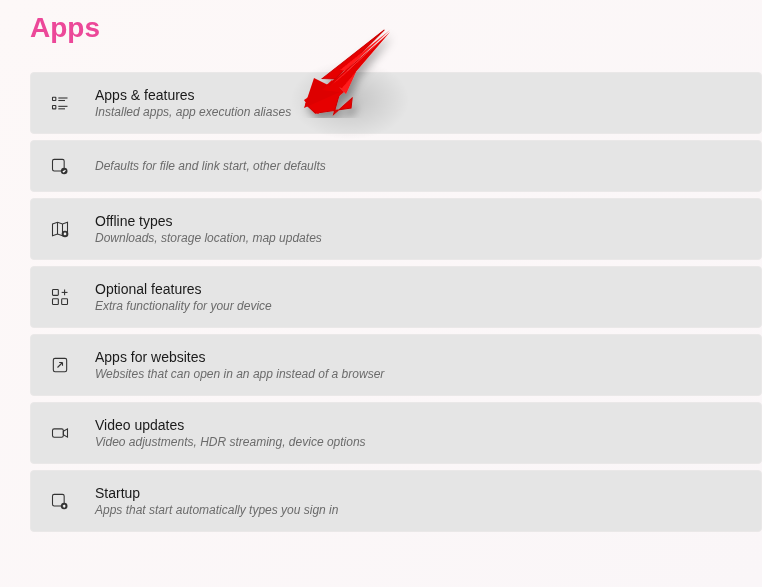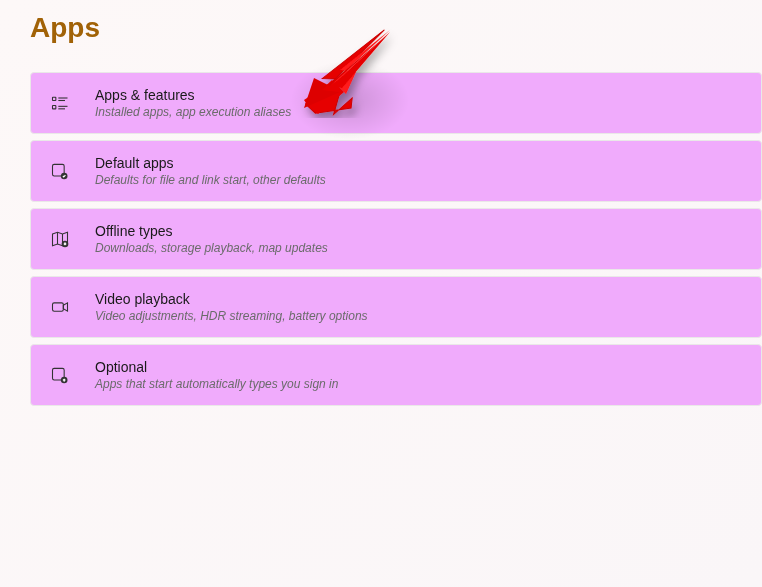--- a/index.html
+++ b/index.html
@@ -13,30 +13,30 @@
       width: 762px;
       height: 587px;
       overflow: hidden;
     }
     .page {
       padding: 12px 0 0 30px;
     }
     .page-title {
       font-size: 28px;
       font-weight: 600;
-      color: #a16207;
+      color: #ec4899;
       margin-bottom: 28px;
     }
     .settings-list {
       display: flex;
       flex-direction: column;
       gap: 2px;
     }
     .settings-item {
-      background: #f0abfc;
+      background: #e5e5e5;
       border: 1px solid #eae8e8;
       border-radius: 4px;
       padding: 14px 18px;
       display: flex;
       align-items: center;
       gap: 24px;
       cursor: pointer;
       margin-bottom: 4px;
       position: relative;
     }
@@ -115,66 +115,92 @@
 
     <div class="settings-item">
       <span class="item-icon">
         <svg viewBox="0 0 24 24">
             <rect x="3" y="4" width="14" height="14" rx="2"></rect>
             <circle cx="17" cy="18" r="4" fill="#333" stroke="none"></circle>
             <path d="M15.5 18 l1 1 l2 -2" stroke="#fff" stroke-width="1.5"></path>
           </svg>
       </span>
       <div class="item-text">
-        <span class="item-title">Default apps</span>
         <span class="item-desc">Defaults for file and link start, other defaults</span>
       </div>
     </div>
 
     <div class="settings-item">
       <span class="item-icon">
         <svg viewBox="0 0 24 24">
             <path d="M3 6 L9 4 L15 6 L21 4 L21 18 L15 20 L9 18 L3 20 Z"></path>
             <line x1="9" y1="4" x2="9" y2="18"></line>
             <line x1="15" y1="6" x2="15" y2="20"></line>
             <circle cx="18" cy="18" r="4" fill="#333" stroke="none"></circle>
             <path d="M18 16 v3 M16.5 17.5 l1.5 1.5 l1.5 -1.5" stroke="#fff" stroke-width="1.3"></path>
           </svg>
       </span>
       <div class="item-text">
         <span class="item-title">Offline types</span>
-        <span class="item-desc">Downloads, storage playback, map updates</span>
-      </div>
-    </div>
-
-
+        <span class="item-desc">Downloads, storage location, map updates</span>
+      </div>
+    </div>
+
+    <div class="settings-item">
+      <span class="item-icon">
+        <svg viewBox="0 0 24 24">
+            <rect x="3" y="3" width="7" height="7" rx="1"></rect>
+            <rect x="3" y="14" width="7" height="7" rx="1"></rect>
+            <rect x="14" y="14" width="7" height="7" rx="1"></rect>
+            <line x1="17.5" y1="3" x2="17.5" y2="10"></line>
+            <line x1="14" y1="6.5" x2="21" y2="6.5"></line>
+          </svg>
+      </span>
+      <div class="item-text">
+        <span class="item-title">Optional features</span>
+        <span class="item-desc">Extra functionality for your device</span>
+      </div>
+    </div>
+
+    <div class="settings-item">
+      <span class="item-icon">
+        <svg viewBox="0 0 24 24">
+            <rect x="4" y="4" width="16" height="16" rx="2"></rect>
+            <path d="M9 15 L15 9 M15 9 h-4 M15 9 v4"></path>
+          </svg>
+      </span>
+      <div class="item-text">
+        <span class="item-title">Apps for websites</span>
+        <span class="item-desc">Websites that can open in an app instead of a browser</span>
+      </div>
+    </div>
 
     <div class="settings-item">
       <span class="item-icon">
         <svg viewBox="0 0 24 24">
             <rect x="3" y="7" width="13" height="10" rx="2"></rect>
             <path d="M16 10 L21 7 L21 17 L16 14 Z"></path>
           </svg>
       </span>
       <div class="item-text">
-        <span class="item-title">Video playback</span>
-        <span class="item-desc">Video adjustments, HDR streaming, battery options</span>
+        <span class="item-title">Video updates</span>
+        <span class="item-desc">Video adjustments, HDR streaming, device options</span>
       </div>
     </div>
 
     <div class="settings-item">
       <span class="item-icon">
         <svg viewBox="0 0 24 24">
             <rect x="3" y="4" width="14" height="14" rx="2"></rect>
             <circle cx="17" cy="18" r="4" fill="#333" stroke="none"></circle>
             <path d="M17 20 v-3 M15.5 18.5 l1.5 -1.5 l1.5 1.5" stroke="#fff" stroke-width="1.3"></path>
           </svg>
       </span>
       <div class="item-text">
-        <span class="item-title">Optional</span>
+        <span class="item-title">Startup</span>
         <span class="item-desc">Apps that start automatically types you sign in</span>
       </div>
     </div>
 
   </div>
 
   <div class="arrow-shadow"></div>
   <svg class="arrow-overlay" width="100" height="90" viewBox="0 0 100 90">
     <defs>
       <filter id="sh" x="-50%" y="-50%" width="200%" height="200%">

